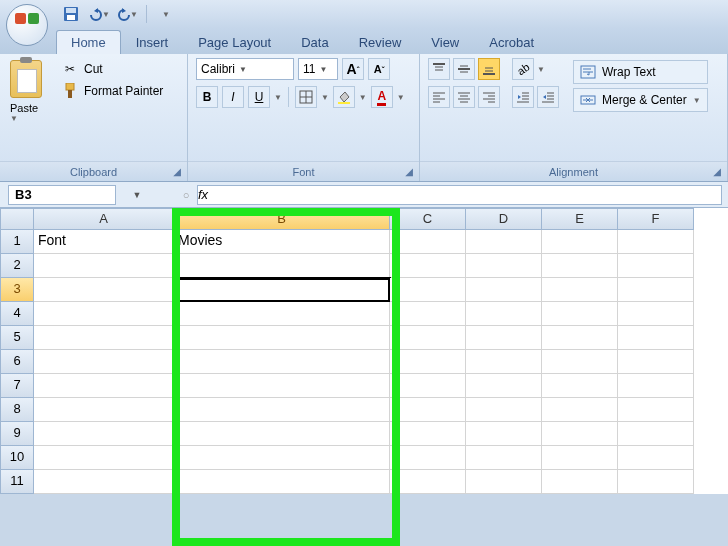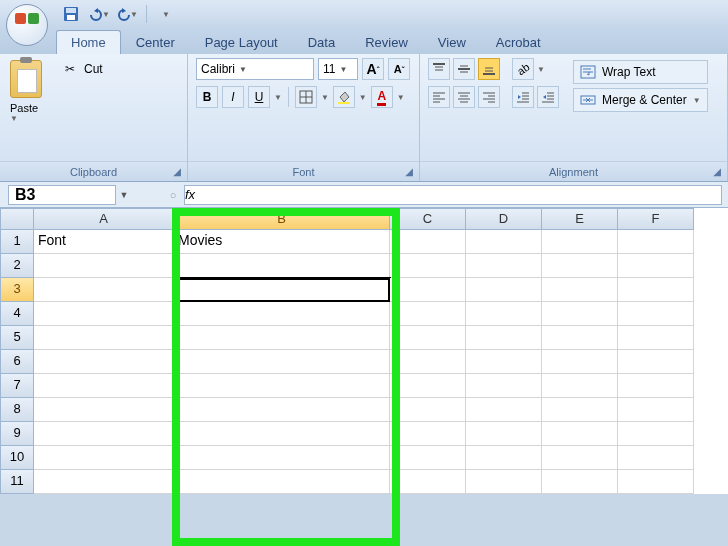--- a/index.html
+++ b/index.html
@@ -34,35 +34,35 @@
 .paste-label { font-size: 11px; margin-top: 4px; }
 .dd { font-size: 8px; color: #666; }
 
 .clip-items { display: flex; flex-direction: column; gap: 4px; padding: 2px 4px; font-size: 12px; }
 .clip-item { display: flex; align-items: center; gap: 6px; cursor: pointer; padding: 1px 2px; }
 .ico { width: 16px; height: 16px; display: inline-flex; align-items: center; justify-content: center; }
 
 .font-row { display: flex; gap: 4px; align-items: center; }
 .combo { background: #fff; border: 1px solid #9eb6d2; font-size: 12px; height: 22px; display: flex; align-items: center; padding: 0 4px; }
 .combo .caret { font-size: 8px; margin-left: 4px; color: #555; }
-.fontname { width: 118px; }
+.fontname { width: 98px; }
 .fontsize { width: 40px; }
 .sq-btn { width: 22px; height: 22px; border: 1px solid #b5c9de; background: #e4eef9; display: flex; align-items: center; justify-content: center; font-size: 12px; cursor: pointer; }
 .font-group-body { flex-direction: column; gap: 6px; }
 
 .align-body { flex-direction: column; gap: 6px; }
 .align-row { display: flex; gap: 3px; align-items: center; }
 .hl { background: #ffd766 !important; border-color: #d8a82e !important; }
 
 .wrap-merge { display: flex; flex-direction: column; gap: 4px; padding: 2px 4px; font-size: 12px; }
 .wm-btn { display: flex; align-items: center; gap: 6px; padding: 3px 6px; border: 1px solid #b5c9de; background: #e8f1fa; cursor: pointer; }
 
 
 .fbar { height: 26px; background: #e2ecf7; border-bottom: 1px solid #9eb6d2; display: flex; align-items: center; }
-.namebox { width: 108px; background: #fff; border: 1px solid #9eb6d2; margin: 2px 0 2px 8px; height: 20px; display: flex; align-items: center; padding: 0 6px; font-size: 16px; font-weight: bold; }
+.namebox { width: 108px; background: #fff; border: 1px solid #9eb6d2; margin: 2px 13px 2px 8px; height: 20px; display: flex; align-items: center; padding: 0 6px; font-size: 13px; font-weight: bold; }
 .namebox-dd { width: 16px; text-align: center; cursor: pointer; font-size: 9px; color: #555; }
 .fx-area { flex: 1; display: flex; align-items: center; border: 1px solid #9eb6d2; background: #fff; height: 20px; margin: 2px 6px 2px 0; }
 .fx-btn { width: 24px; font-style: italic; font-size: 13px; cursor: pointer; }
 .fx-cancel { width: 22px; font-size: 11px; text-align: center; color: #999; }
 
 
 .grid { position: relative; background: #fff; }
 .headers { display: flex; height: 22px; }
 .corner { width: 34px; background: linear-gradient(#e8f0f9,#d2deec); border: 1px solid #9eb6d2; }
 .colh { background: linear-gradient(#e8f0f9,#d2deec); border: 1px solid #9eb6d2; border-left: none; text-align: center; font-size: 13px; line-height: 20px; color: #333; }
@@ -114,41 +114,50 @@
     </div>
     <div class="qat-sep"></div>
     <div class="qat-btn">
         <span class="dd">▼</span>
       </div>
   </div>
 </div>
 
 <div class="tabstrip">
   <div class="tab active">Home</div>
-  <div class="tab">Center</div>
+  <div class="tab">Insert</div>
   <div class="tab">Page Layout</div>
   <div class="tab">Data</div>
   <div class="tab">Review</div>
   <div class="tab">View</div>
   <div class="tab">Acrobat</div>
 </div>
 
 <div class="ribbon">
 
   <div class="group" style="width:188px">
     <div class="group-body">
       <div class="paste-btn">
         <div class="paste-icon"></div>
         <span class="paste-label">Paste</span>
         <span class="dd">▼</span>
       </div>
       <div class="clip-items">
         <div class="clip-item">
           <span class="ico">✂</span>
           <span>Cut</span>
+        </div>
+        <div class="clip-item">
+          <span class="ico">
+              <svg width="14" height="16">
+                <rect x="3" y="0" width="8" height="7" fill="#e8b94a" stroke="#b8872a"></rect>
+                <rect x="5" y="7" width="4" height="8" fill="#8a5a20"></rect>
+              </svg>
+            </span>
+          <span>Format Painter</span>
         </div>
       </div>
     </div>
     <div class="group-label">Clipboard
       <span class="launcher">◢</span>
     </div>
   </div>
 
   <div class="group" style="width:232px">
     <div class="group-body font-group-body">

